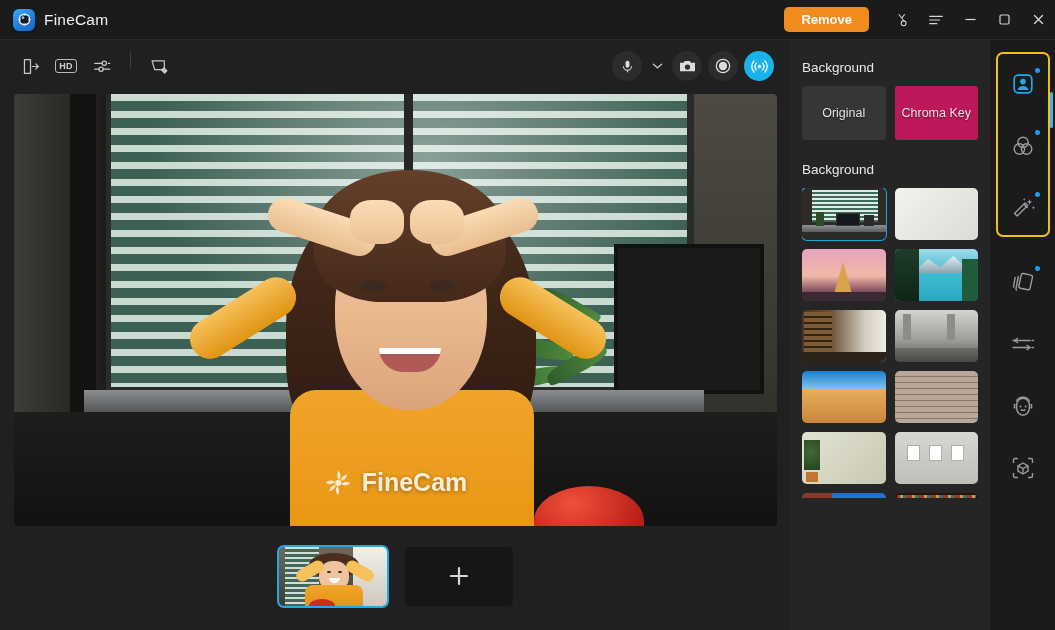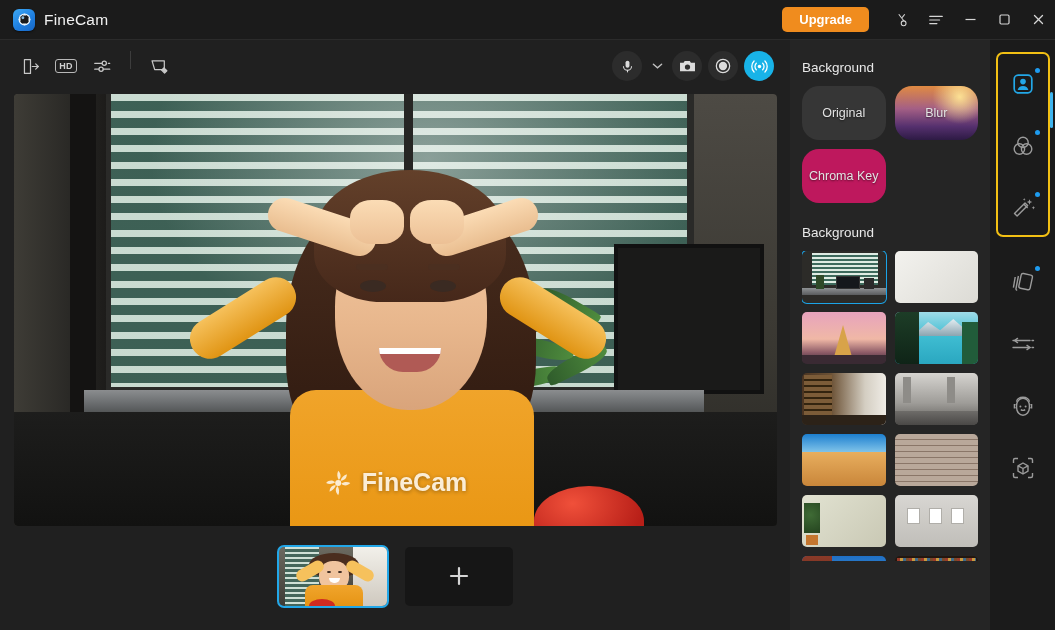--- a/index.html
+++ b/index.html
@@ -254,21 +254,21 @@
   }
   .panel-title {
     color: #e8e8e8; font-size: 13.5px;
     margin: 20px 0 11px 0;
   }
   .panel-title.second { margin-top: 22px; }
   #mode-grid {
     display: grid; grid-template-columns: 1fr 1fr; gap: 9px;
   }
   .mode-card {
-    height: 54px; border-radius: 17px;
+    height: 54px; border-radius: 3px;
     display: flex; align-items: center; justify-content: center;
     font-size: 12.5px; color: #e3e3e3;
     cursor: pointer; position: relative; overflow: hidden;
     text-shadow: 0 1px 2px rgba(0,0,0,.55);
   }
   .mode-card.original { background: #363636; }
   .mode-card.blur {
     background:
       radial-gradient(circle at 78% 20%, rgba(255,230,150,.95), rgba(255,200,90,0) 35%),
       linear-gradient(180deg, #e08a42 0%, #a45f85 42%, #55306e 75%, #2d1a44 100%);
@@ -344,21 +344,21 @@
           <path d="M12 2.4 L15 5.6 L9 5.6 Z" fill="#eaf6ff"></path>
           <path d="M21.6 12 L18.4 15 L18.4 9 Z" fill="#eaf6ff"></path>
           <path d="M12 21.6 L9 18.4 L15 18.4 Z" fill="#eaf6ff"></path>
           <path d="M2.4 12 L5.6 9 L5.6 15 Z" fill="#eaf6ff"></path>
         </svg>
       </div>
       <span class="brand-title">FineCam</span>
     </div>
 
     <div id="titlebar-right">
-      <button id="upgrade-btn">Upgrade</button>
+      <button id="upgrade-btn">Remove</button>
 
       <div class="tb-icon">
         <svg width="15" height="15" viewBox="0 0 20 20" fill="none" stroke="#d6d6d6" stroke-width="1.4">
           <path d="M5 3 L12 12"></path>
           <path d="M13 3 L9.5 7.5"></path>
           <circle cx="11.5" cy="15" r="3.2"></circle>
         </svg>
       </div>
       <div class="tb-icon">
         <svg width="16" height="14" viewBox="0 0 18 14" stroke="#d6d6d6" stroke-width="1.4" stroke-linecap="round">
@@ -537,23 +537,20 @@
     </div>
   </div>
 
   <div id="right-panel">
     <div class="panel-title">Background</div>
 
     <div id="mode-grid">
       <div class="mode-card original">
         <span>Original</span>
       </div>
-      <div class="mode-card blur">
-        <span>Blur</span>
-      </div>
       <div class="mode-card chroma">
         <span>Chroma Key</span>
       </div>
     </div>
 
     <div class="panel-title second">Background</div>
 
     <div id="bg-grid">
 
       <div class="bg-thumb selected">

